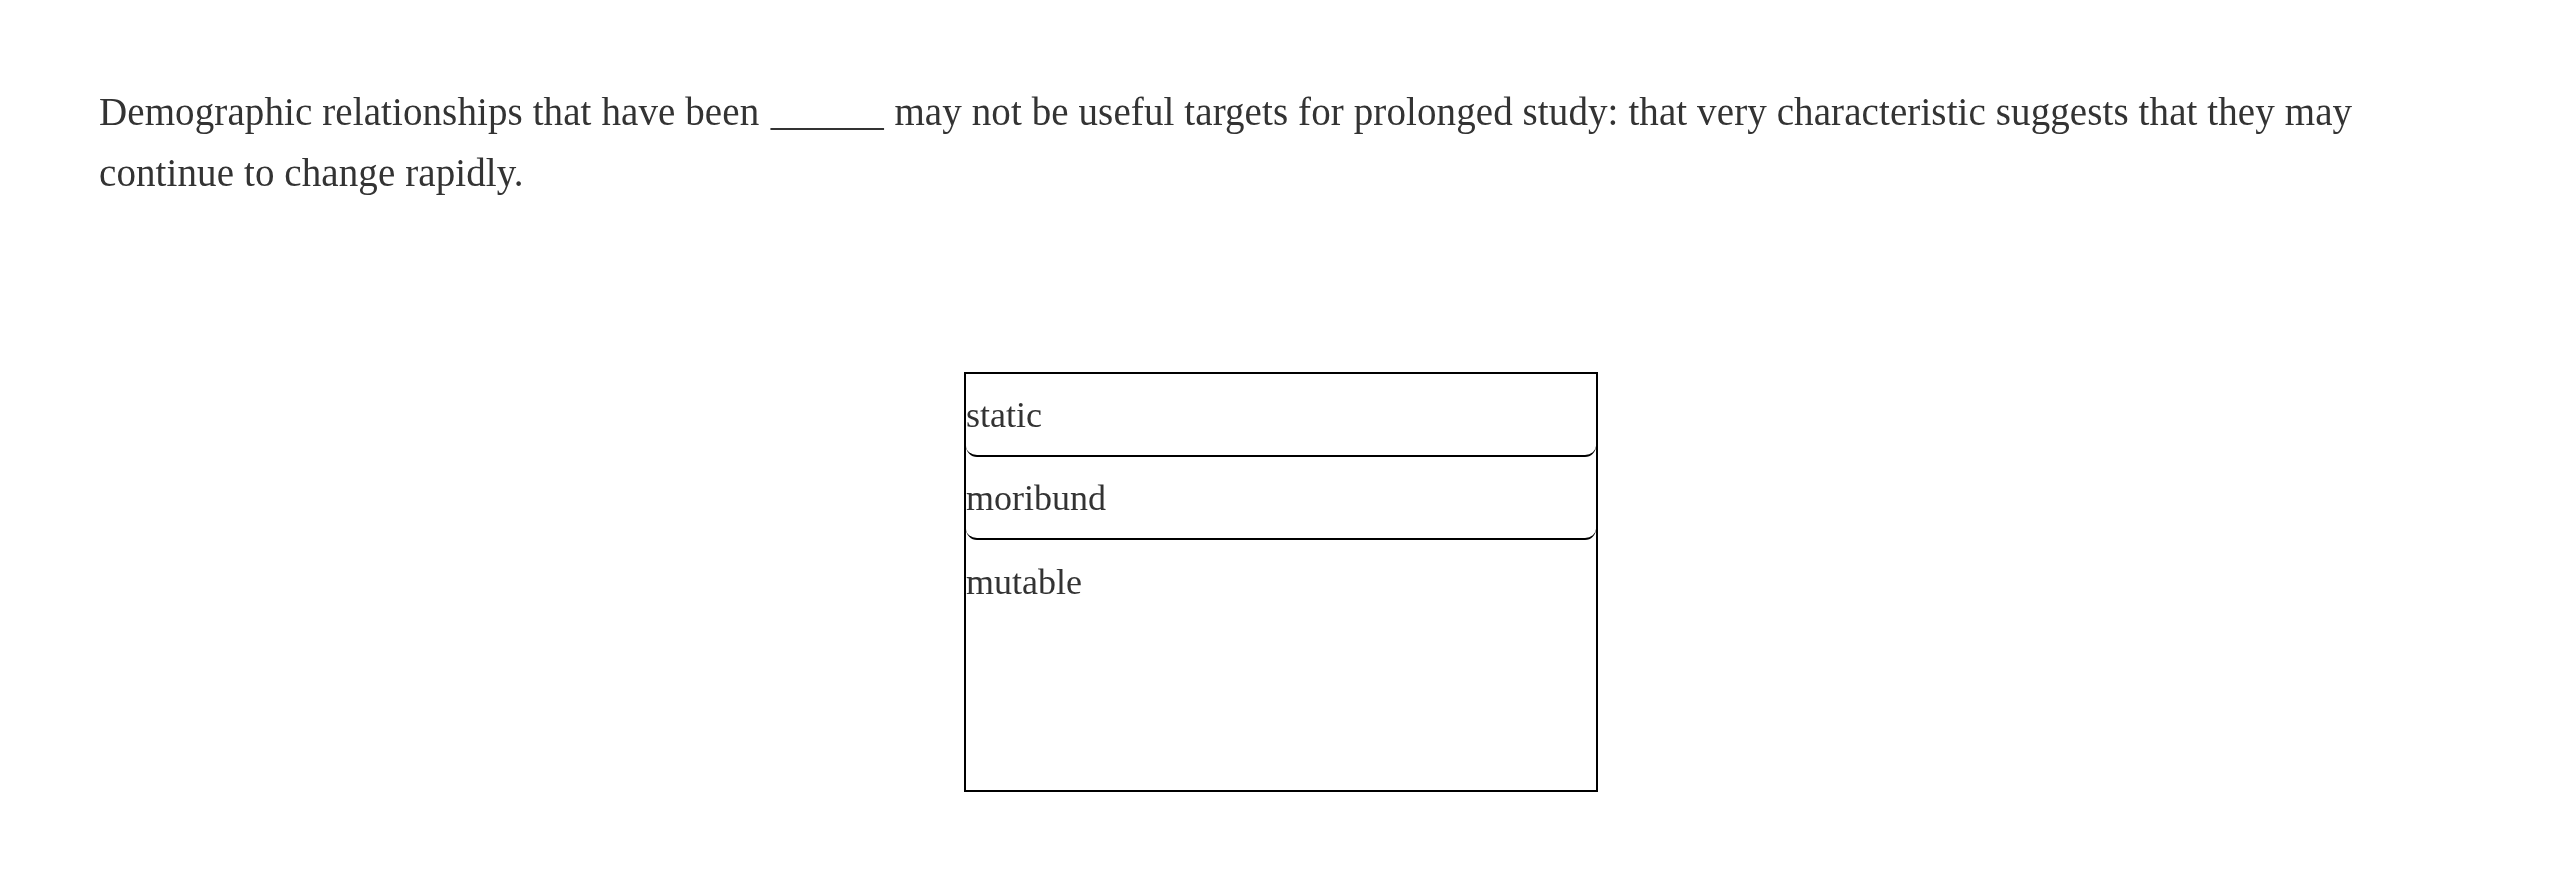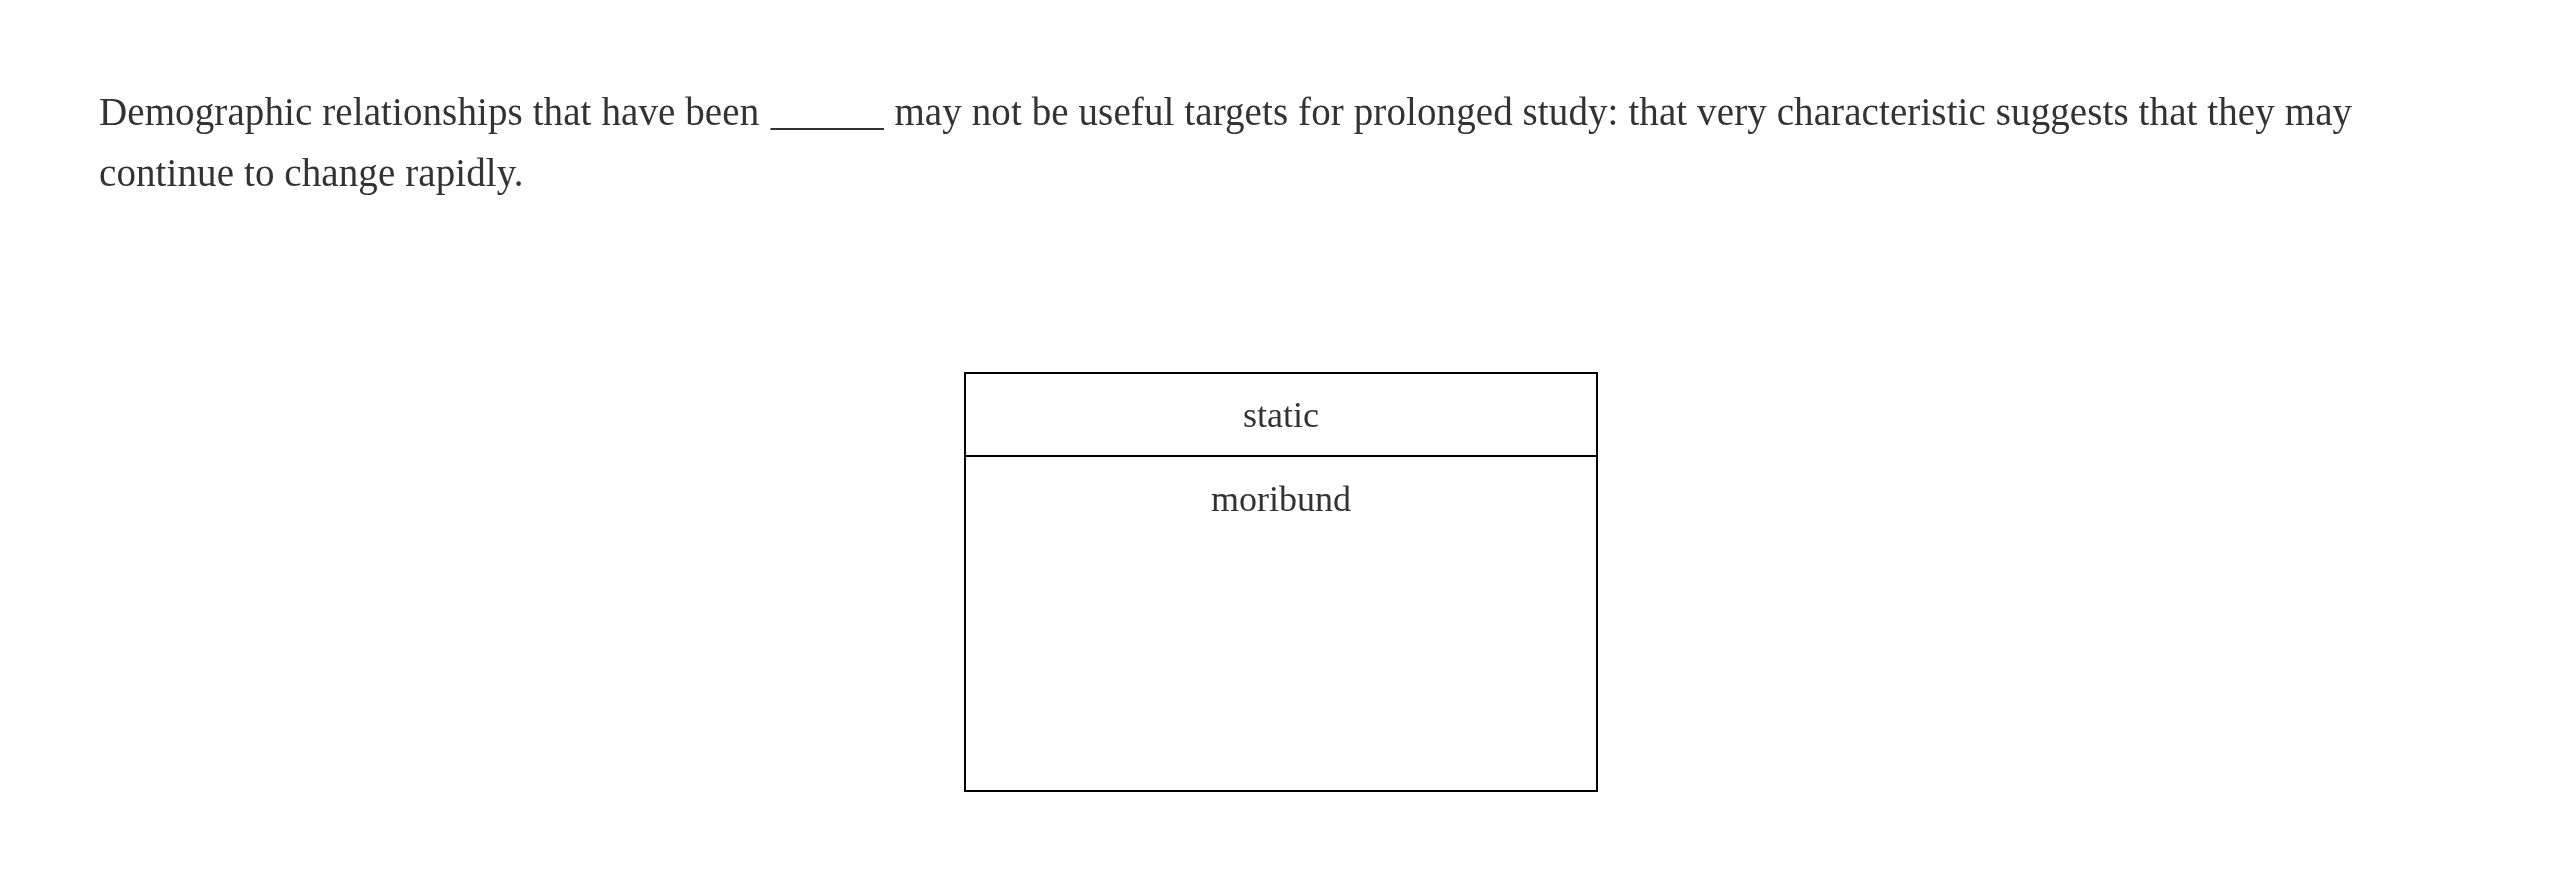--- a/index.html
+++ b/index.html
@@ -47,24 +47,25 @@
     box-sizing: border-box;
     border: 2.4px solid #000000;
     background: #ffffff;
   }
   .choice-row {
     box-sizing: border-box;
     width: 100%;
     height: 20%;
     display: flex;
     align-items: center;
-    justify-content: center;
+    justify-content: flex-start;
     border-bottom: 2.4px solid #000000;
     background: #ffffff;
     cursor: pointer;
+    border-radius: 11px;
   }
   .choice-row:last-child {
     border-bottom: none;
   }
   .choice-label {
     font-size: 36px;
     line-height: 1;
     color: #333333;
     text-align: center;
     user-select: none;
@@ -80,15 +81,18 @@
   <div class="choice-row">
     <span class="choice-label">static</span>
   </div>
 
 
 
   <div class="choice-row">
     <span class="choice-label">moribund</span>
   </div>
 
+  <div class="choice-row">
+    <span class="choice-label">mutable</span>
+  </div>
 
 </div>
 
 
 </body></html>

